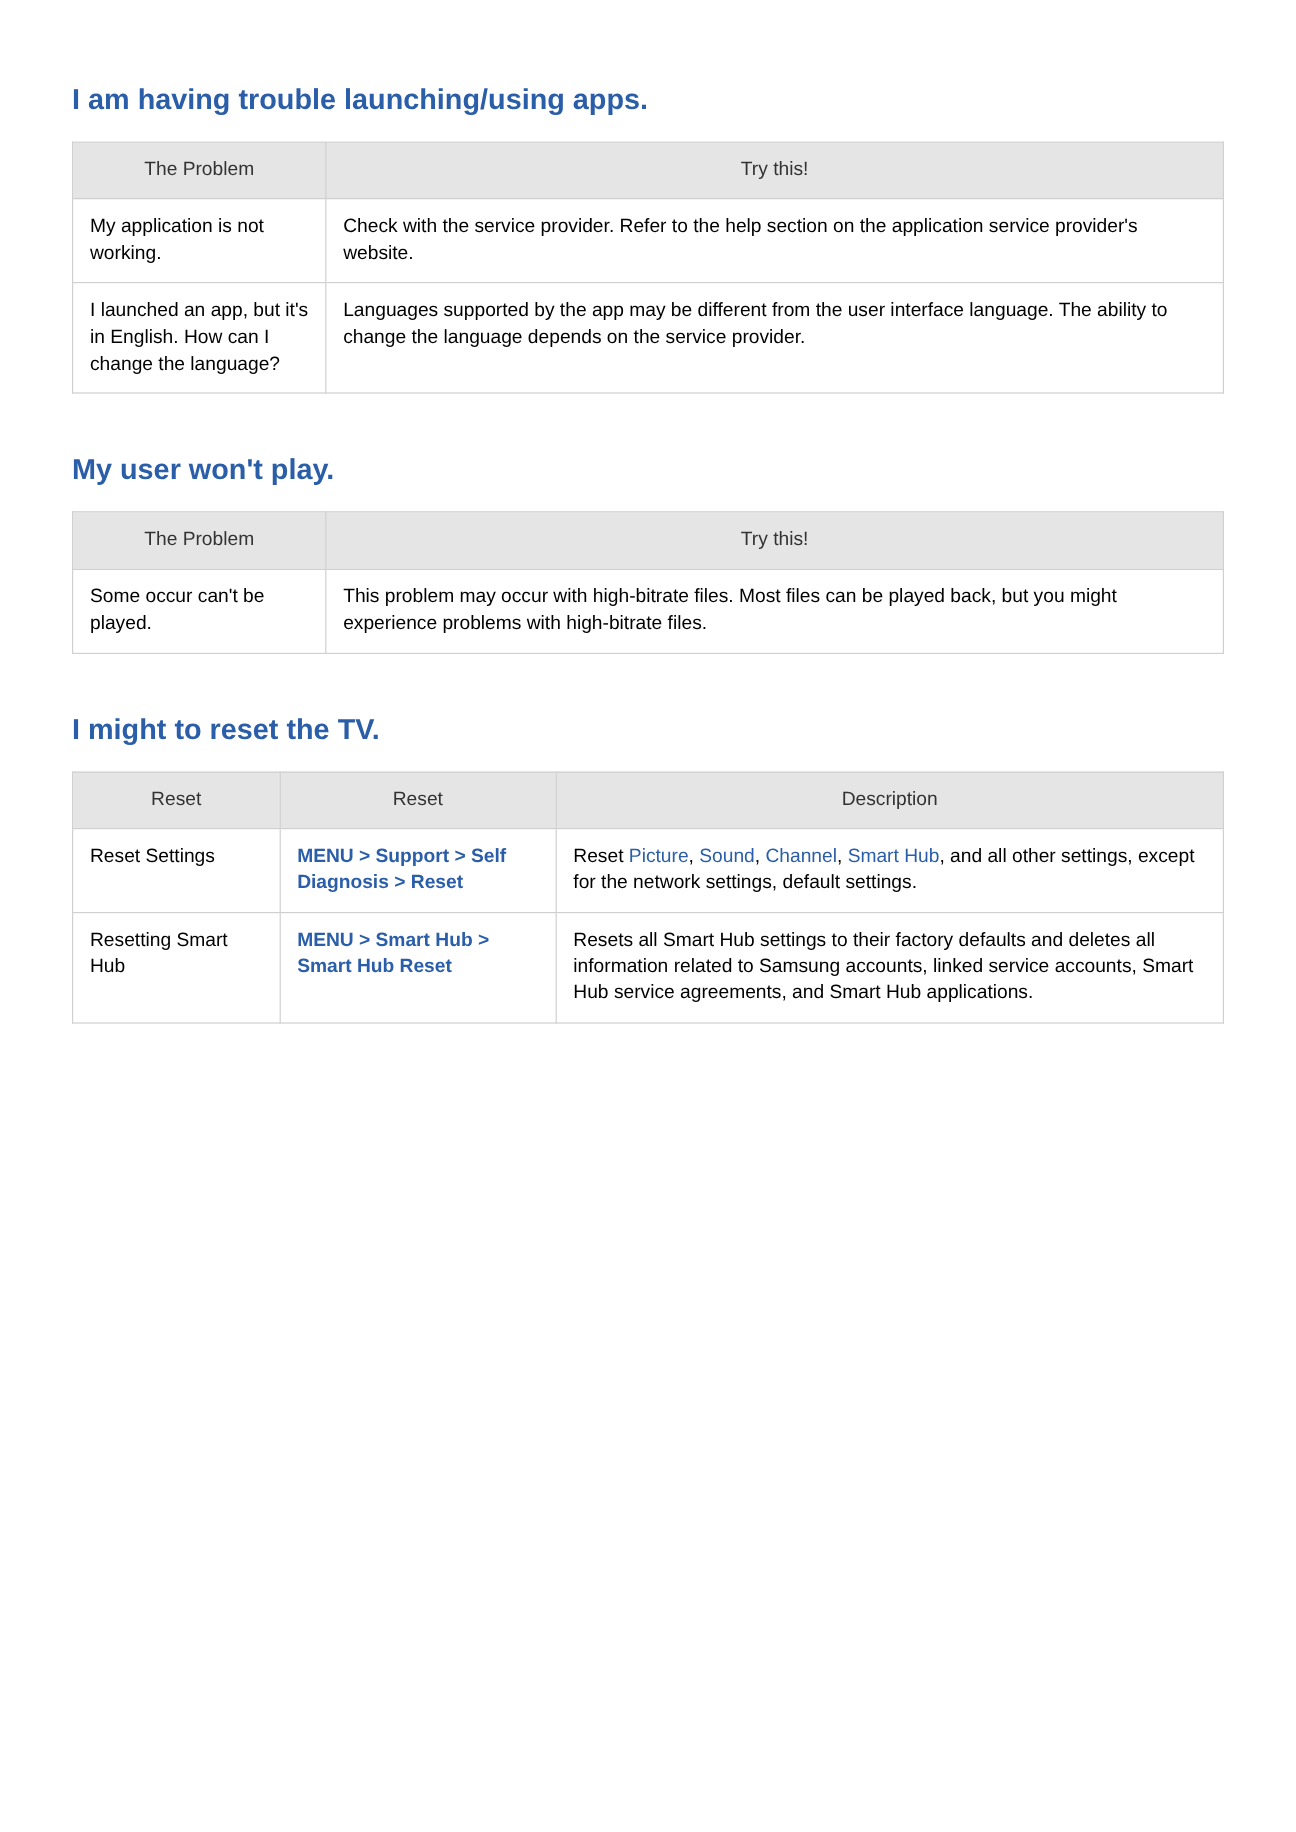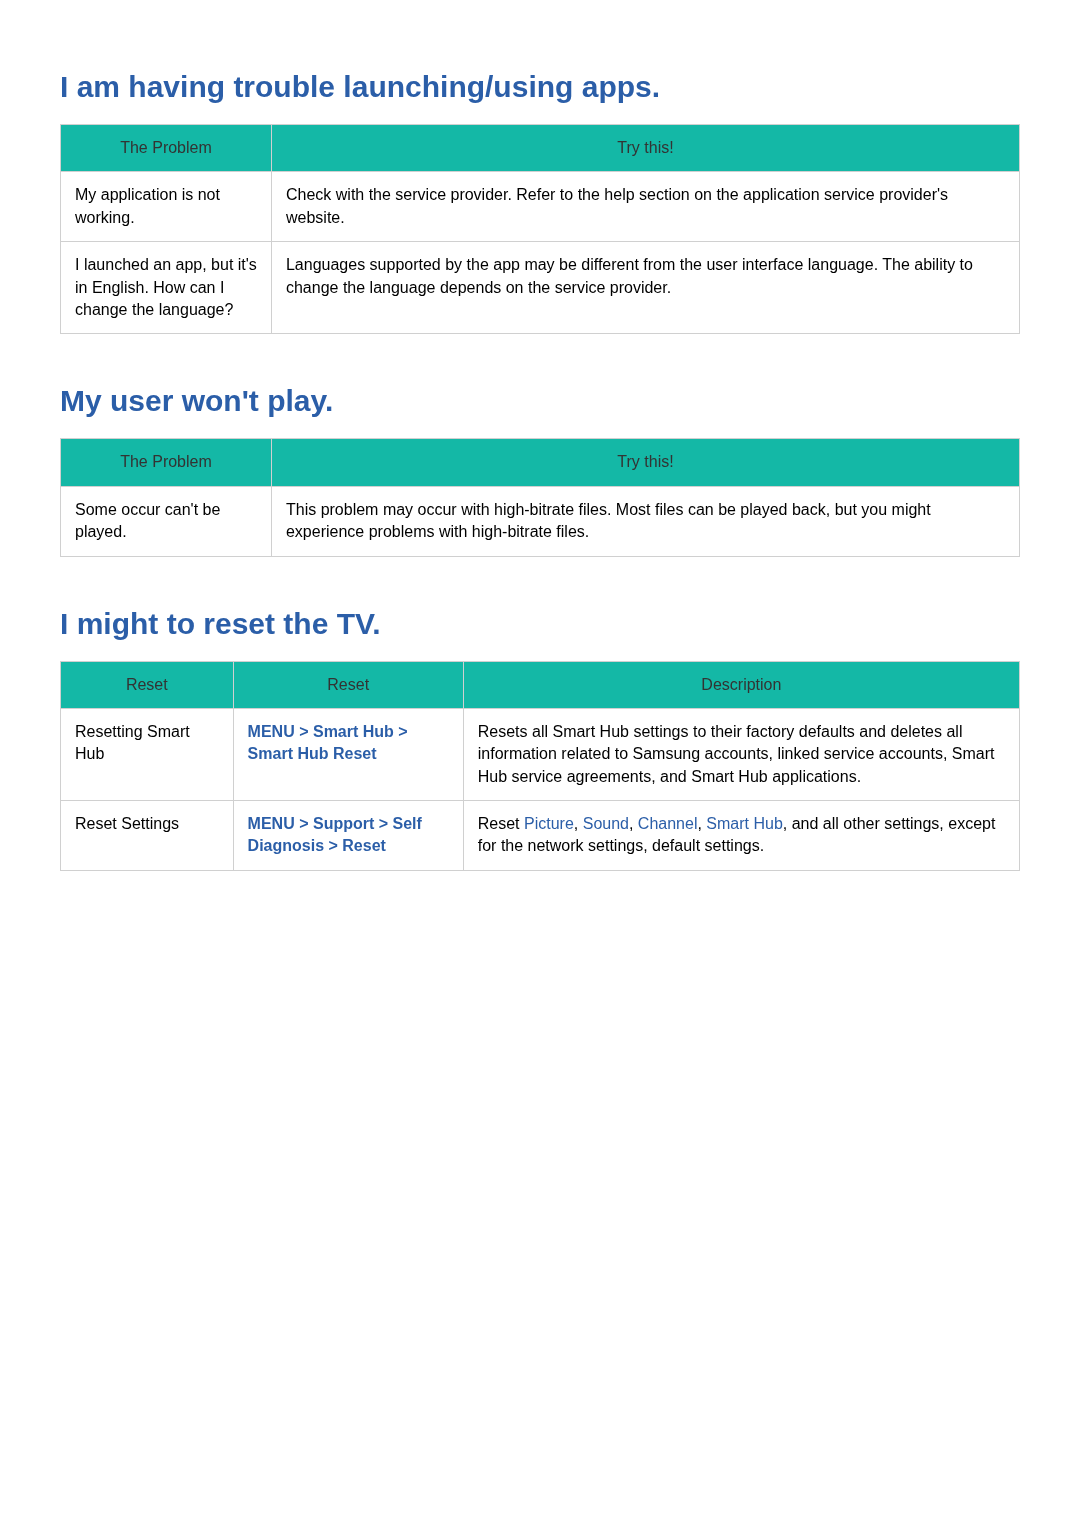--- a/index.html
+++ b/index.html
@@ -6,39 +6,39 @@
   body {
     margin: 0;
     padding: 40px 60px;
     font-family: Arial, Helvetica, sans-serif;
     background: #ffffff;
     color: #000;
     width: 1080px;
   }
   h2.section-heading {
     color: #2b5ea8;
-    font-size: 30px;
+    font-size: 24px;
     font-weight: bold;
     margin: 30px 0 20px 0;
   }
   table {
     width: 100%;
     border-collapse: collapse;
     margin-bottom: 50px;
   }
   th, td {
     border: 1px solid #d0d0d0;
     padding: 12px 14px;
     vertical-align: top;
     font-size: 16px;
     line-height: 1.4;
     text-align: left;
   }
   th {
-    background: #14b8a6;
+    background: #e5e5e5;
     text-align: center;
     font-weight: normal;
     color: #333;
   }
   .hl { color: #2b5ea8; }
   .path-cell { color: #2b5ea8; font-weight: bold; }
   .chev { color: #2b5ea8; font-weight: bold; }
 </style>
 </head>
 <body>
@@ -84,23 +84,23 @@
 <table>
   <thead>
     <tr>
       <th style="width:18%">Reset</th>
       <th style="width:24%">Reset</th>
       <th>Description</th>
     </tr>
   </thead>
   <tbody>
     <tr>
+      <td>Reset Settings</td>
+      <td class="path-cell" id="reset-path-0"><span>MENU</span><span class="chev"> &gt; </span><span>Support</span><span class="chev"> &gt; </span><span>Self Diagnosis</span><span class="chev"> &gt; </span><span>Reset</span></td>
+      <td id="reset-desc-0"><span>Reset </span><span class="hl">Picture</span><span>, </span><span class="hl">Sound</span><span>, </span><span class="hl">Channel</span><span>, </span><span class="hl">Smart Hub</span><span>, and all other settings, except for the network settings, default settings.</span></td>
+    </tr>
+    <tr>
       <td>Resetting Smart Hub</td>
       <td class="path-cell" id="reset-path-1"><span>MENU</span><span class="chev"> &gt; </span><span>Smart Hub</span><span class="chev"> &gt; </span><span>Smart Hub Reset</span></td>
       <td>Resets all Smart Hub settings to their factory defaults and deletes all information related to Samsung accounts, linked service accounts, Smart Hub service agreements, and Smart Hub applications.</td>
-    </tr>
-    <tr>
-      <td>Reset Settings</td>
-      <td class="path-cell" id="reset-path-0"><span>MENU</span><span class="chev"> &gt; </span><span>Support</span><span class="chev"> &gt; </span><span>Self Diagnosis</span><span class="chev"> &gt; </span><span>Reset</span></td>
-      <td id="reset-desc-0"><span>Reset </span><span class="hl">Picture</span><span>, </span><span class="hl">Sound</span><span>, </span><span class="hl">Channel</span><span>, </span><span class="hl">Smart Hub</span><span>, and all other settings, except for the network settings, default settings.</span></td>
     </tr>
   </tbody>
 </table>
 
 </body></html>

